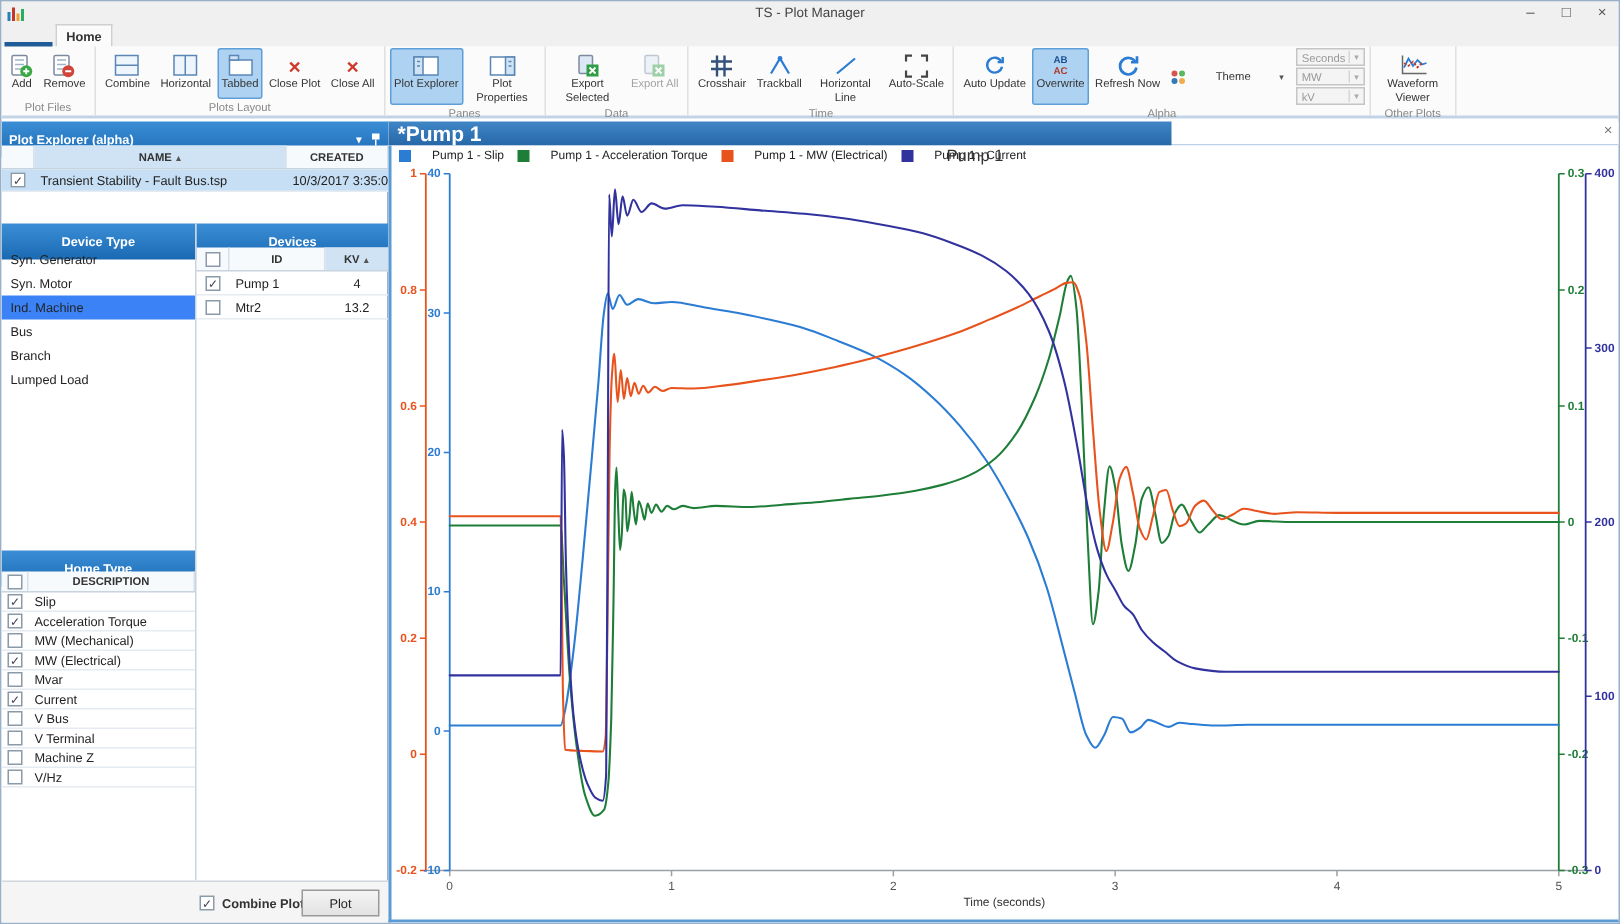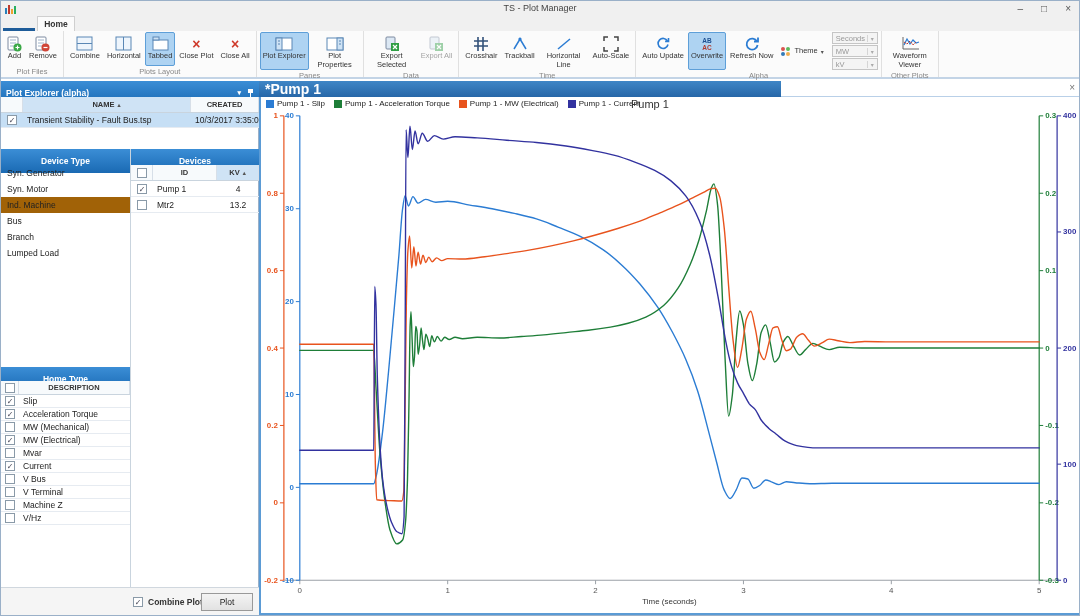--- a/index.html
+++ b/index.html
@@ -29,21 +29,21 @@
   .rlbl{font-size:7.5px;line-height:1.15;color:#333;text-align:center;white-space:pre-line;max-width:44px;}
   .rbtn.sel{background:#aed3f2;border-color:#5e9fd8;}
   .rbtn.dis{opacity:.45;}
   .rgl{height:11px;font-size:7.5px;color:#888;text-align:center;line-height:11px;}
   .xicon{font-size:14px;font-weight:bold;color:#cf3a2b;line-height:14px;}
   .ovr{display:flex;flex-direction:column;font-size:6.5px;font-weight:bold;line-height:7px;text-align:center;}
   .ovr b{color:#1d4f91;}
   .ovr u{color:#b03a2e;text-decoration:none;}
   .themedots{display:inline-grid;grid-template-columns:4px 4px;gap:1px;margin-right:3px;}
   .themedots i{width:4px;height:4px;border-radius:50%;}
-  .tbtn{flex-direction:row;align-items:center;gap:1px;height:18px;align-self:center;padding:1px 3px;}
+  .tbtn{flex-direction:row;align-items:center;gap:17px;height:18px;align-self:center;padding:1px 3px;}
   .tbtn .rlbl{max-width:none;}
   .caret{font-size:6px;color:#555;margin-left:2px;}
   .combostack{display:flex;flex-direction:column;gap:1px;justify-content:center;margin-left:3px;}
   .combo{width:46px;height:12px;border:1px solid #c5c5c5;background:#f4f4f4;display:flex;align-items:center;font-size:7.5px;color:#999;padding-left:3px;}
   .combo .ca{margin-left:auto;border-left:1px solid #d5d5d5;width:10px;text-align:center;font-size:6px;color:#aaa;}
   
   .content{position:absolute;top:80px;left:0;right:0;bottom:0;}
   .sidebar{position:absolute;left:0;top:0;bottom:0;width:258px;background:#fff;border-right:1px solid #9ab0c8;}
   .bluebar{background:linear-gradient(#3b8ed6,#1a6ab3);color:#fff;font-size:8.5px;font-weight:bold;display:flex;align-items:center;padding:12px 5px;}
   .pe-hdr{position:absolute;left:0;top:0;width:258px;height:16px;}
@@ -59,40 +59,40 @@
   .trow .cell{padding-left:4px;overflow:hidden;white-space:nowrap;}
   .rowsel{background:#c6dff5;}
   .ck{width:10px;height:10px;border:1px solid #8a9aa8;background:#fff;font-size:8px;line-height:9px;text-align:center;color:#445;display:inline-block;flex:none;}
   .ckcell{width:22px;display:flex;justify-content:center;flex:none;}
   .pe-thead{position:absolute;left:0;top:16px;width:258px;height:16px;}
   .pe-row{position:absolute;left:0;top:32px;width:258px;height:15px;}
   .dev-hdrs{position:absolute;left:0;top:68px;width:258px;height:16px;display:flex;}
   .dev-hdrs .bluebar{justify-content:center;}
   .dtlist{position:absolute;left:0;top:84px;width:129px;}
   .dtitem{height:16px;line-height:16px;padding-left:6px;font-size:8.5px;color:#222;cursor:pointer;}
-  .dtitem.sel{background:#a16207;}
+  .dtitem.sel{background:#3b82f6;}
   .devtable{position:absolute;left:130px;top:84px;width:128px;}
   .vdiv{position:absolute;left:129px;top:68px;bottom:28px;width:1px;background:#c9d4de;}
   .pt-hdr{position:absolute;left:0;top:286px;width:129px;height:14px;}
   .pt-thead{position:absolute;left:0;top:300px;width:129px;height:14px;}
   .pt-rows{position:absolute;left:0;top:314px;width:129px;}
   .pt-rows .trow{height:13px;}
   .pt-rows .ckcell{width:18px;}
   .sfoot{position:absolute;left:0;bottom:0;width:258px;height:28px;background:#f5f5f5;border-top:1px solid #d0d7de;}
   .cp-check{position:absolute;left:132px;top:9px;}
   .cp-lbl{position:absolute;left:147px;top:9px;font-size:8.5px;font-weight:bold;color:#333;}
   .plotbtn{position:absolute;left:200px;top:5px;width:52px;height:18px;background:linear-gradient(#f4f4f4,#e2e2e2);border:1px solid #999;font-size:8.5px;color:#222;text-align:center;line-height:16px;cursor:pointer;}
   
   .docarea{position:absolute;left:258px;top:0;width:822px;bottom:0;}
   .tabstrip{position:absolute;left:0;top:0;right:0;height:16px;background:#fff;border-bottom:1px solid #b9d0e8;}
   .doctab{position:absolute;left:0;top:0;width:522px;height:16px;background:linear-gradient(#3f86c6,#2767a8);color:#fff;font-size:14px;font-weight:bold;line-height:16px;padding-left:6px;}
   .docclose{position:absolute;right:6px;top:1px;font-size:10px;color:#777;cursor:pointer;}
   .chartpanel{position:absolute;left:0;top:16px;right:0;bottom:0;background:#fff;border:2px solid #5b9bd5;border-top:none;overflow:hidden;}
   .legend{position:absolute;left:5px;top:2px;display:flex;gap:9px;align-items:center;z-index:2;}
-  .litem{display:flex;align-items:center;gap:3px;font-size:8px;color:#222;}
+  .litem{display:flex;align-items:center;gap:14px;font-size:8px;color:#222;}
   .sw{width:8px;height:8px;display:inline-block;}
   .charttitle{position:absolute;left:370px;top:1px;font-size:11px;color:#333;z-index:2;}
   #chart{position:absolute;left:0;top:0;width:100%;height:100%;}
   #chart text{font-family:"Liberation Sans",sans-serif;}
 </style>
 </head>
 <body>
 
 <div class="app">
 

